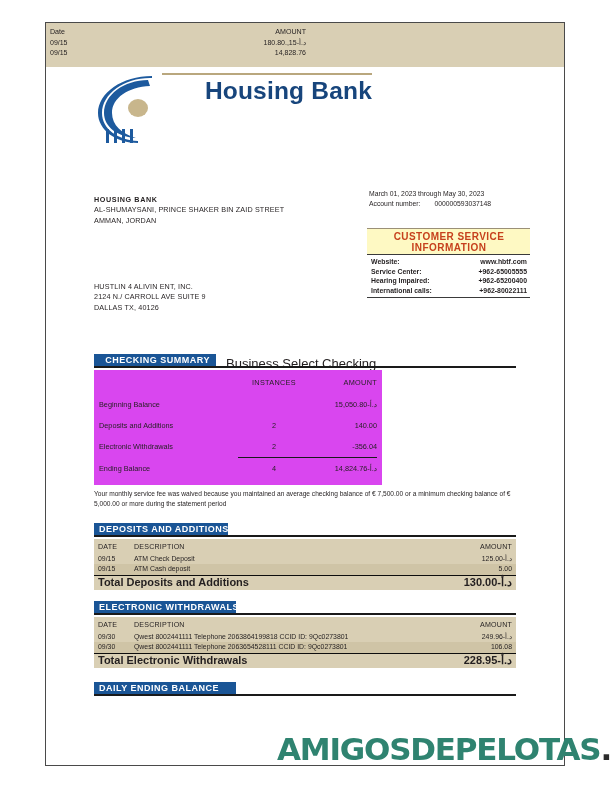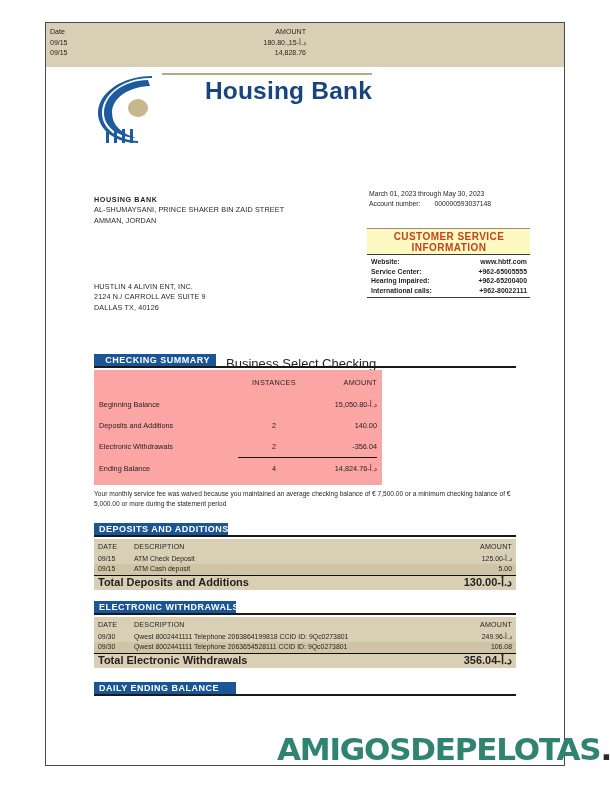--- a/index.html
+++ b/index.html
@@ -171,21 +171,21 @@
   #cs-banner { left: 48px; top: 331px; width: 422px; }
   #cs-banner .bar { width: 122px; text-align: right; }
   #cs-banner .rule { width: 422px; }
   #cs-banner .side { left: 132px; top: 2px; }
 
   #cs-table {
     position: absolute;
     left: 48px;
     top: 347px;
     width: 288px;
-    background: #fca5a5;
+    background: #d946ef;
     padding-bottom: 6px;
   }
   #cs-table .hdr, #cs-table .r {
     display: flex;
     font-size: 7.3px;
     color: #231f20;
     line-height: 11px;
   }
   #cs-table .hdr { padding: 7px 0 6px 0; }
   #cs-table .r { padding: 5px 0 5px 0; }
@@ -444,21 +444,21 @@
         <span class="c-amt">د.أ-249.96</span>
       </div>
       <div class="trow band-b">
         <span class="c-date">09/30</span>
         <span class="c-desc">Qwest 8002441111 Telephone 2063654528111 CCID ID: 9Qc0273801</span>
         <span class="c-amt">106.08</span>
       </div>
       <div class="totrow">
         <span class="c-date">Total Electronic Withdrawals</span>
         <span class="c-desc"></span>
-        <span class="c-amt">د.أ-356.04</span>
+        <span class="c-amt">د.أ-228.95</span>
       </div>
     </div>
 
     <div id="deb-banner" class="banner">
       <div class="bar">DAILY ENDING BALANCE</div>
       <div class="rule"></div>
     </div>
 
     <div id="deb-table">
       <div class="dhead">

